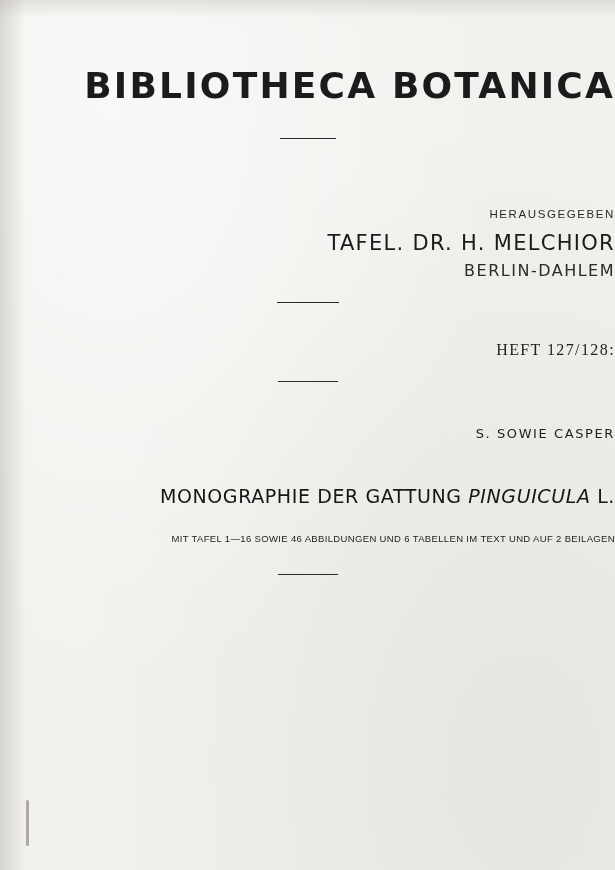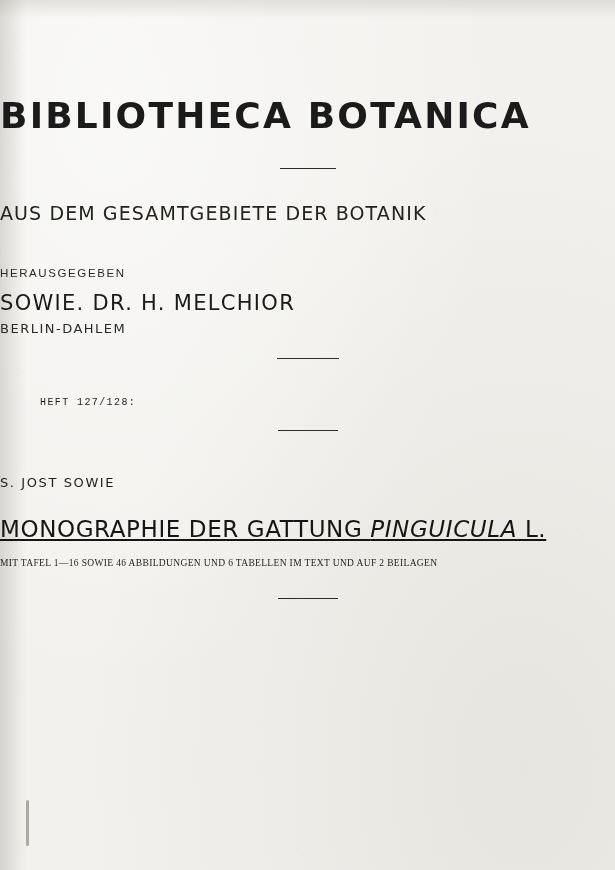--- a/index.html
+++ b/index.html
@@ -62,22 +62,22 @@
     width: 3px;
     height: 46px;
     background: rgba(90,86,80,.45);
     border-radius: 2px;
     pointer-events: none;
   }
 
   .content {
     position: relative;
     width: 100%;
-    text-align: left;
-    padding-top: 96px;
+    text-align: right;
+    padding-top: 66px;
     box-sizing: border-box;
   }
 
   .series-title {
     font-family: "DejaVu Sans", sans-serif;
     font-weight: 700;
     font-size: 36px;
     letter-spacing: 2.2px;
     color: #1b1b1b;
     line-height: 1.1;
@@ -111,59 +111,58 @@
   .editor-name {
     font-family: "DejaVu Sans", sans-serif;
     font-size: 21px;
     letter-spacing: 1.3px;
     color: #1b1b1b;
     margin-top: 7px;
   }
 
   .editor-place {
     font-family: "DejaVu Sans", sans-serif;
-    font-size: 13px;
+    font-size: 16px;
     letter-spacing: 1.5px;
     color: #2a2a26;
     margin-top: 6px;
   }
 
   .issue {
-    font-family: Liberation Mono, monospace;
-    font-size: 10px;
+    font-family: Liberation Serif, serif;
+    font-size: 16px;
     letter-spacing: 1.4px;
     color: #1f1f1c;
     margin-left: 40px;
   }
 
   .author {
     font-family: "DejaVu Sans", sans-serif;
     font-size: 13px;
     letter-spacing: 1.6px;
     color: #1f1f1c;
   }
 
   .work-title {
     font-family: "DejaVu Sans", sans-serif;
-    font-size: 23px;
+    font-size: 19px;
     letter-spacing: .6px;
     color: #161616;
-    margin-top: 26px;
-    text-decoration: underline;
+    margin-top: 44px;
   }
   .work-title .genus {
     font-style: italic;
   }
 
   .figures-note {
-    font-family: Liberation Serif, serif;
+    font-family: Liberation Sans, sans-serif;
     font-size: 9.5px;
     letter-spacing: .35px;
     color: #232320;
-    margin-top: 16px;
+    margin-top: 26px;
   }
 
   .spacer-16 { height: 16px; }
   .spacer-22 { height: 22px; }
   .spacer-36 { height: 36px; }
 
   .bottom-rule-wrap { margin-top: 30px; }
 </style>
 </head>
 <body>
@@ -174,40 +173,39 @@
   <div class="edge-shade"></div>
   <div class="edge-shade-top"></div>
   <div class="spine-mark"></div>
 
   <div class="content">
 
     <div class="series-title">BIBLIOTHECA BOTANICA</div>
 
     <hr class="rule rule-short">
 
-    <div class="subtitle">AUS DEM GESAMTGEBIETE DER BOTANIK</div>
 
     <div class="spacer-36"></div>
 
     <div class="editor-label">HERAUSGEGEBEN</div>
 
-    <div class="editor-name">SOWIE. DR. H. MELCHIOR</div>
+    <div class="editor-name">TAFEL. DR. H. MELCHIOR</div>
     <div class="editor-place">BERLIN-DAHLEM</div>
 
     <hr class="rule rule-mid">
 
     <div class="spacer-16"></div>
 
     <div class="issue">HEFT 127/128:</div>
 
     <hr class="rule rule-mid rule-thin">
 
     <div class="spacer-22"></div>
 
-    <div class="author">S. JOST SOWIE</div>
+    <div class="author">S. SOWIE CASPER</div>
 
     <div class="work-title">
       <span>MONOGRAPHIE DER GATTUNG </span><span class="genus">PINGUICULA</span><span> L.</span>
     </div>
 
     <div class="figures-note">MIT TAFEL 1—16 SOWIE 46 ABBILDUNGEN UND 6 TABELLEN IM TEXT UND AUF 2 BEILAGEN</div>
 
     <div class="bottom-rule-wrap">
       <hr class="rule rule-mid rule-thin">
     </div>

